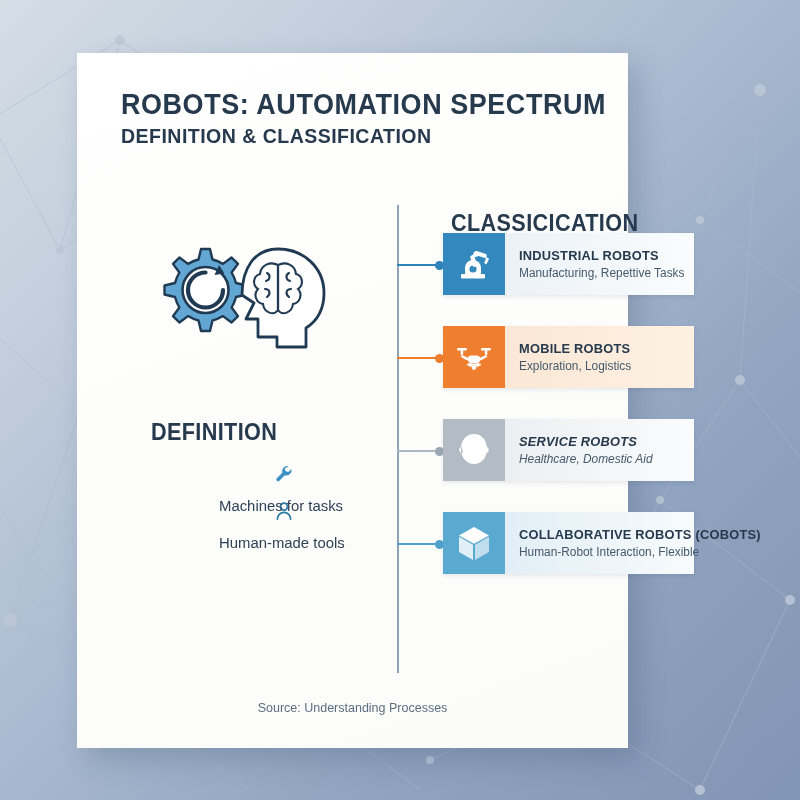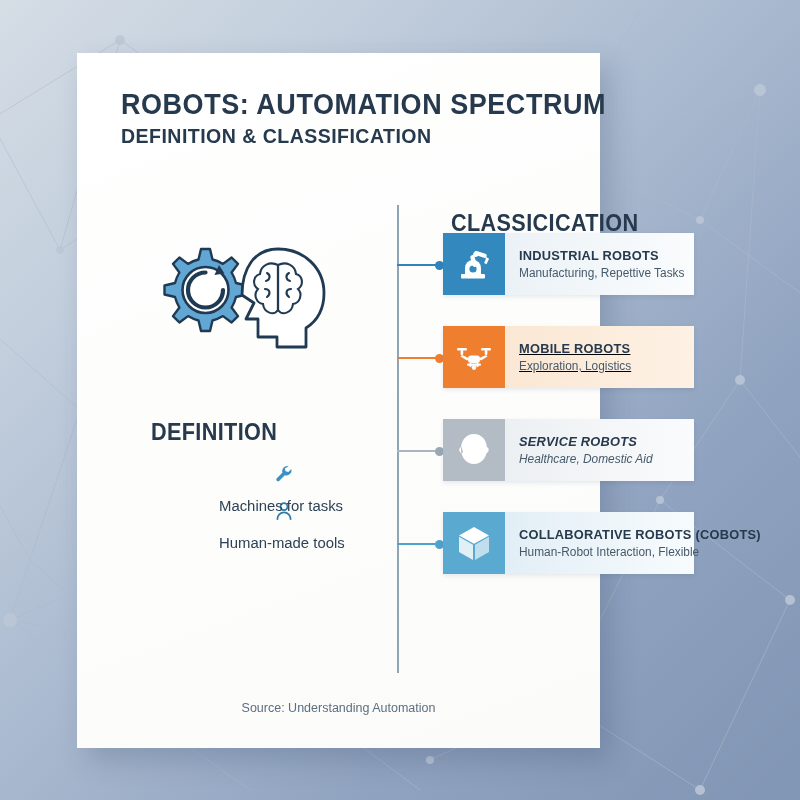--- a/index.html
+++ b/index.html
@@ -30,20 +30,21 @@
 
   
   #card {
     position: absolute;
     left: 77px;
     top: 53px;
     width: 523px;
     height: 695px;
     background: linear-gradient(160deg, #ffffff 0%, #fdfdfc 45%, #fbfbfa 100%);
     box-shadow: 10px 12px 26px rgba(40, 60, 90, 0.22);
+    padding-left: 28px;
   }
 
   
   #title-block {
     position: absolute;
     left: 44px;
     top: 36px;
   }
   .title-main {
     font-family: "Liberation Sans Narrow", "Liberation Sans", sans-serif;
@@ -358,21 +359,21 @@
             <circle cx="19.6" cy="7.4" r="2.5"></circle>
           </g>
         </svg>
       </div>
       <div class="row-text">
         <div class="row-title">INDUSTRIAL ROBOTS</div>
         <div class="row-desc">Manufacturing, Repettive Tasks</div>
       </div>
     </div>
 
-    <div class="row" style="background:linear-gradient(90deg,#fae4cf 0%,#fdf1e4 100%);text-decoration:underline;">
+    <div class="row" style="background:linear-gradient(90deg,#fae4cf 0%,#fdf1e4 100%);">
       <div class="row-icon" style="background:#ef7f2f;">
         <svg width="38" height="30" viewBox="0 0 38 30">
           <g fill="#ffffff">
             <rect x="2" y="6" width="10" height="2.6" rx="1.3"></rect>
             <rect x="26" y="6" width="10" height="2.6" rx="1.3"></rect>
             <rect x="5.6" y="8" width="2.6" height="5" rx="1.1"></rect>
             <rect x="29.8" y="8" width="2.6" height="5" rx="1.1"></rect>
             <path d="M7 13 L14.5 16.5 L12 18.5 L5.5 14.4 Z"></path>
             <path d="M31 13 L23.5 16.5 L26 18.5 L32.5 14.4 Z"></path>
             <rect x="13" y="13.5" width="12" height="7.4" rx="3.2"></rect>
@@ -413,15 +414,15 @@
           </g>
         </svg>
       </div>
       <div class="row-text">
         <div class="row-title">COLLABORATIVE ROBOTS (COBOTS)</div>
         <div class="row-desc">Human-Robot Interaction, Flexible</div>
       </div>
     </div>
   </div>
 
-  <div id="source">Source: Understanding Automation</div>
+  <div id="source">Source: Understanding Processes</div>
 
 </div>
 
 </body></html>

